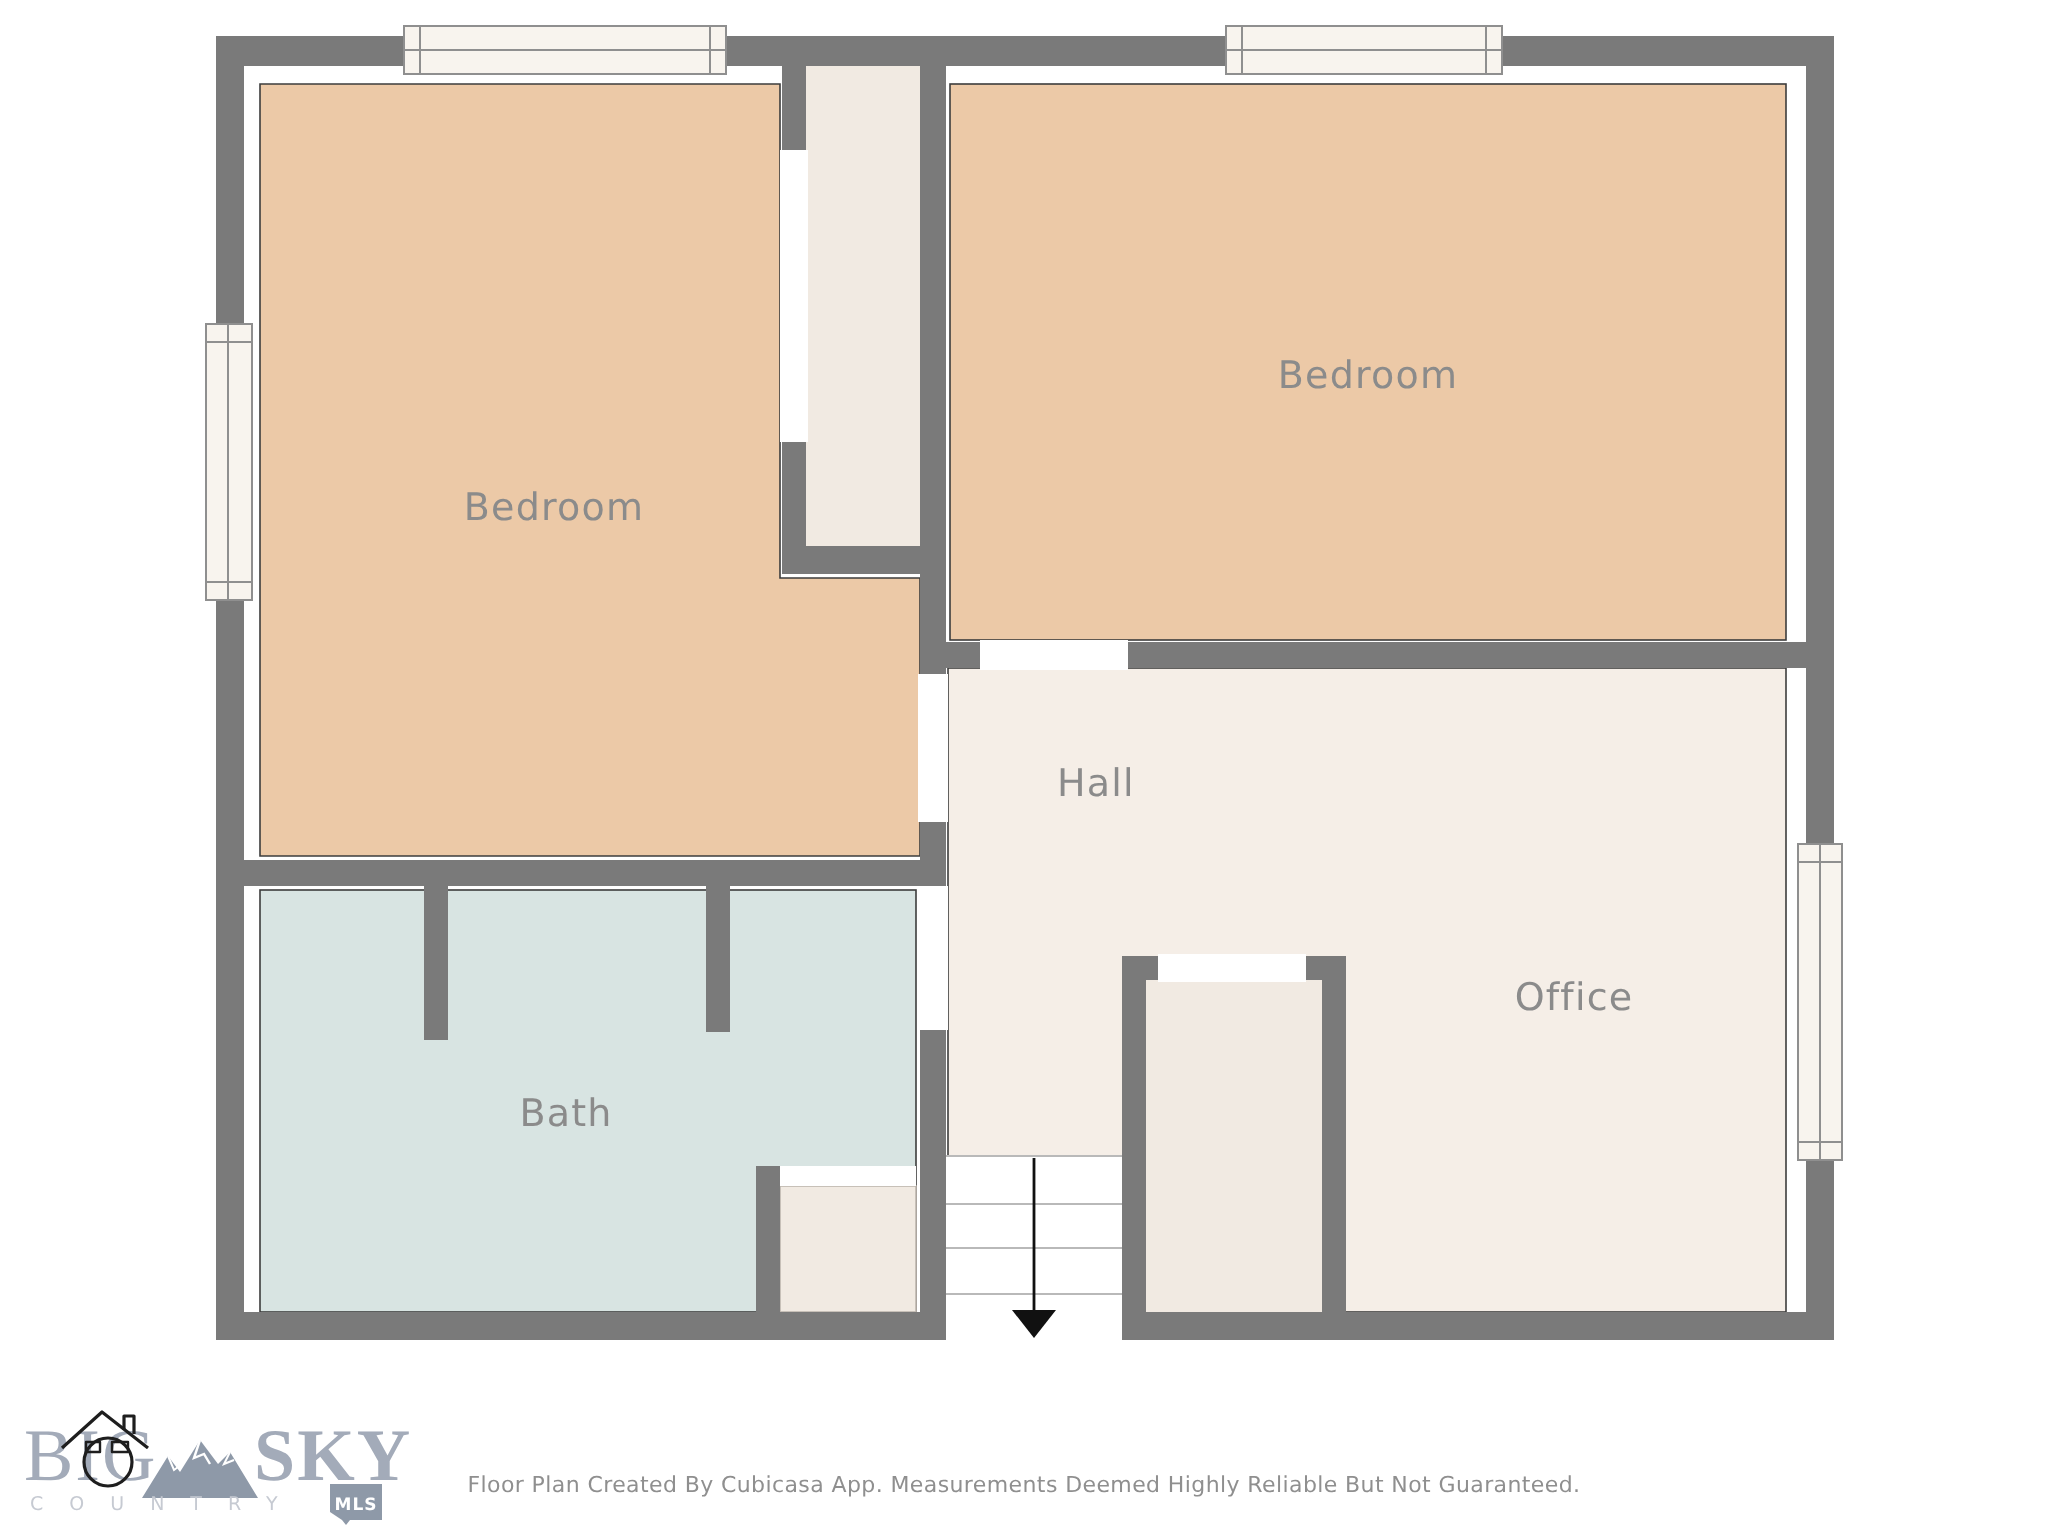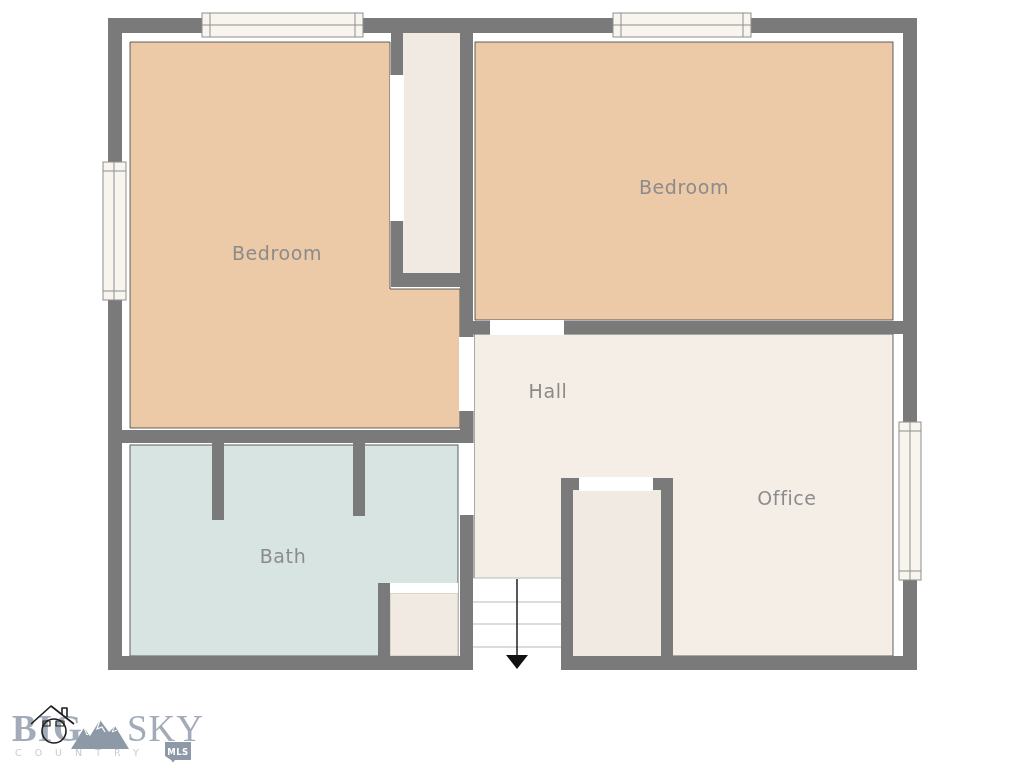--- a/index.html
+++ b/index.html
@@ -11,22 +11,22 @@
   .wall{fill:#7a7a7a;}
   .door-gap{fill:#ffffff;}
   .win{fill:#f8f4ee;stroke:#8f8f8f;stroke-width:1;}
   .win-line{stroke:#8f8f8f;stroke-width:1;}
   .stair-line{stroke:#b9b9b9;stroke-width:1;}
   
   #footer{position:absolute;left:0;top:690px;width:1024px;height:78px;}
   #logo{position:absolute;left:12px;top:7px;width:190px;height:66px;}
   .logo-word{position:absolute;top:13px;font-family:"Liberation Serif",serif;
              font-size:37px;line-height:1;color:#a3abb9;letter-spacing:1px;}
-  #logo-big{left:0px;font-weight:bold;}
-  #logo-sky{left:115px;}
+  #logo-big{left:0px;}
+  #logo-sky{left:115px;font-weight:bold;}
   #logo-mountain{position:absolute;left:59px;top:20px;}
   #logo-house{position:absolute;left:17px;top:2px;}
   #logo-country{position:absolute;left:3px;top:50px;font-size:9.5px;color:#c6cad2;
                 letter-spacing:13px;white-space:nowrap;text-align:right;}
   #mls-badge{position:absolute;left:152px;top:44px;}
   #disclaimer{position:absolute;left:0;top:46px;width:1024px;text-align:center;
               font-size:11px;color:#8f8f8f;letter-spacing:0.2px;}
 </style>
 </head>
 <body>
@@ -144,15 +144,16 @@
       </svg>
 
       <div id="logo-country">COUNTRY</div>
 
       <svg id="mls-badge" width="28" height="22" viewBox="0 0 28 22">
         <polygon points="1,1 27,1 27,19 11,19 9,21.5 7,19 1,15" fill="#8e99a8"></polygon>
         <text x="14" y="14" text-anchor="middle" fill="#ffffff" font-family="DejaVu Sans, sans-serif" font-size="8.5" font-weight="bold" letter-spacing="0.5">MLS</text>
       </svg>
     </div>
 
+    <div id="disclaimer">Floor Plan Created By Cubicasa App. Measurements Deemed Highly Reliable But Not Guaranteed.</div>
   </div>
 
 </div>
 
 </body></html>

